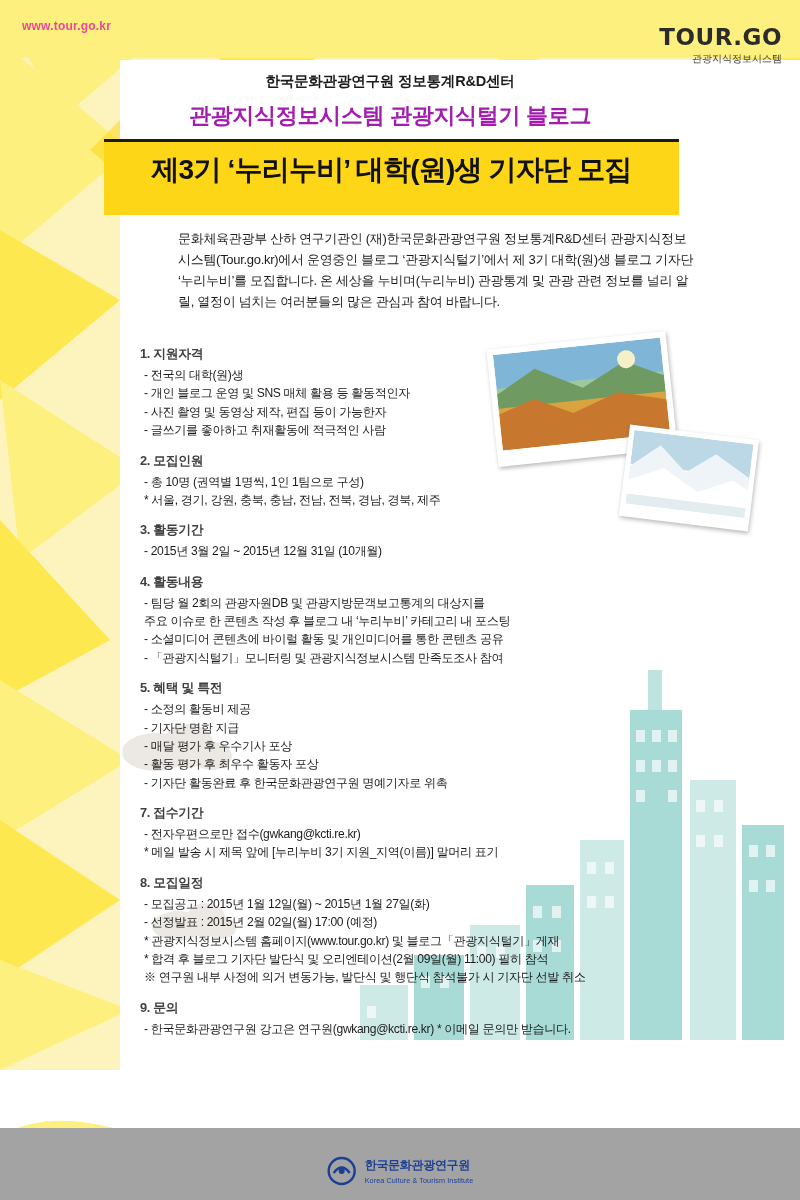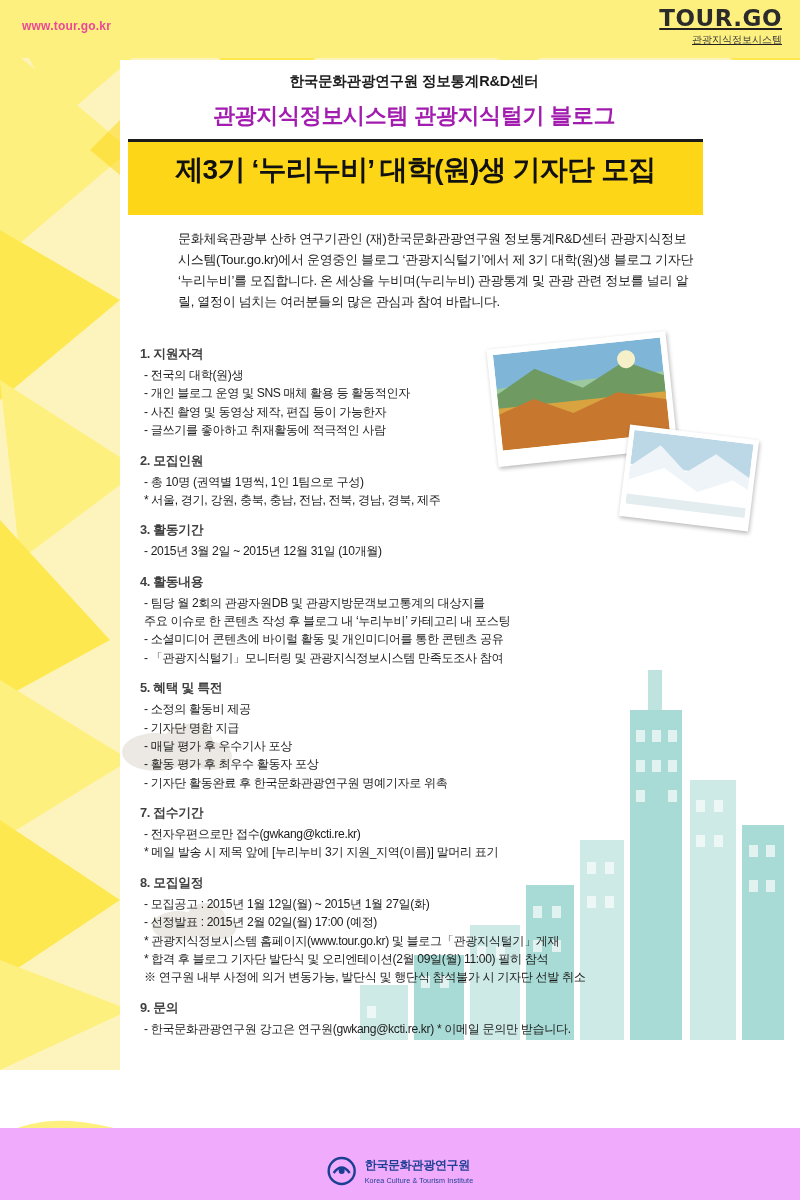--- a/index.html
+++ b/index.html
@@ -36,30 +36,30 @@
 
   
   .wave { position: absolute; left: 0; bottom: 0; width: 800px; height: 150px; }
 
   
   .site-url {
     position: absolute; left: 22px; top: 19px;
     font-size: 12px; font-weight: bold; color: #ec4899; letter-spacing: .2px;
   }
   .logo-wrap {
-    position: absolute; right: 18px; top: 5px; text-align: right; text-decoration: underline;
+    position: absolute; right: 18px; top: 24px; text-align: right;
   }
   .logo-main {
     font-size: 23px; font-weight: bold; color: #2b2b2b; letter-spacing: .5px;
     font-family: "DejaVu Sans", sans-serif;
   }
   .logo-sub { font-size: 10px; color: #3a3a3a; margin-top: 2px; }
 
   
-  .title-block { position: absolute; left: 128px; top: 72px; width: 572px; text-align: center; }
+  .title-block { position: absolute; left: 104px; top: 72px; width: 572px; text-align: center; }
   .t-line1 { font-size: 14.5px; font-weight: bold; color: #1b1b1b; letter-spacing: -.2px; }
   .t-line2 { font-size: 22px; font-weight: bold; color: #a21caf; margin-top: 10px; letter-spacing: -.3px; }
   .rule { width: 575px; height: 3px; background: #1b1b1b; margin: 8px auto 0; }
   .t-main {
     background: #fdd717;
     width: 575px; margin: 0 auto; padding: 9px 0 26px;
     font-size: 28px; font-weight: bold; color: #111; letter-spacing: -.8px;
   }
 
   
@@ -91,21 +91,21 @@
     margin: 0 0 3px 0;
   }
   .sec-b {
     font-size: 12.1px; line-height: 1.52; color: #1b1b1b; letter-spacing: -.35px;
     margin: 0; padding-left: 4px; white-space: pre-line;
   }
 
   
   .footer {
     position: absolute; left: 0; bottom: 0; width: 800px; height: 72px;
-    background: #f0abfc;
+    background: #a3a3a3;
   }
   .foot-logo {
     position: absolute; left: 50%; transform: translateX(-50%); bottom: 14px;
     display: flex; align-items: center; gap: 8px;
   }
   .foot-mark { width: 30px; height: 30px; }
   .foot-txt-ko { font-size: 12px; font-weight: bold; color: #1c3f94; letter-spacing: -.3px; }
   .foot-txt-en { font-size: 7.2px; color: #1c3f94; margin-top: 2px; letter-spacing: .1px; }
 </style>
 </head>

